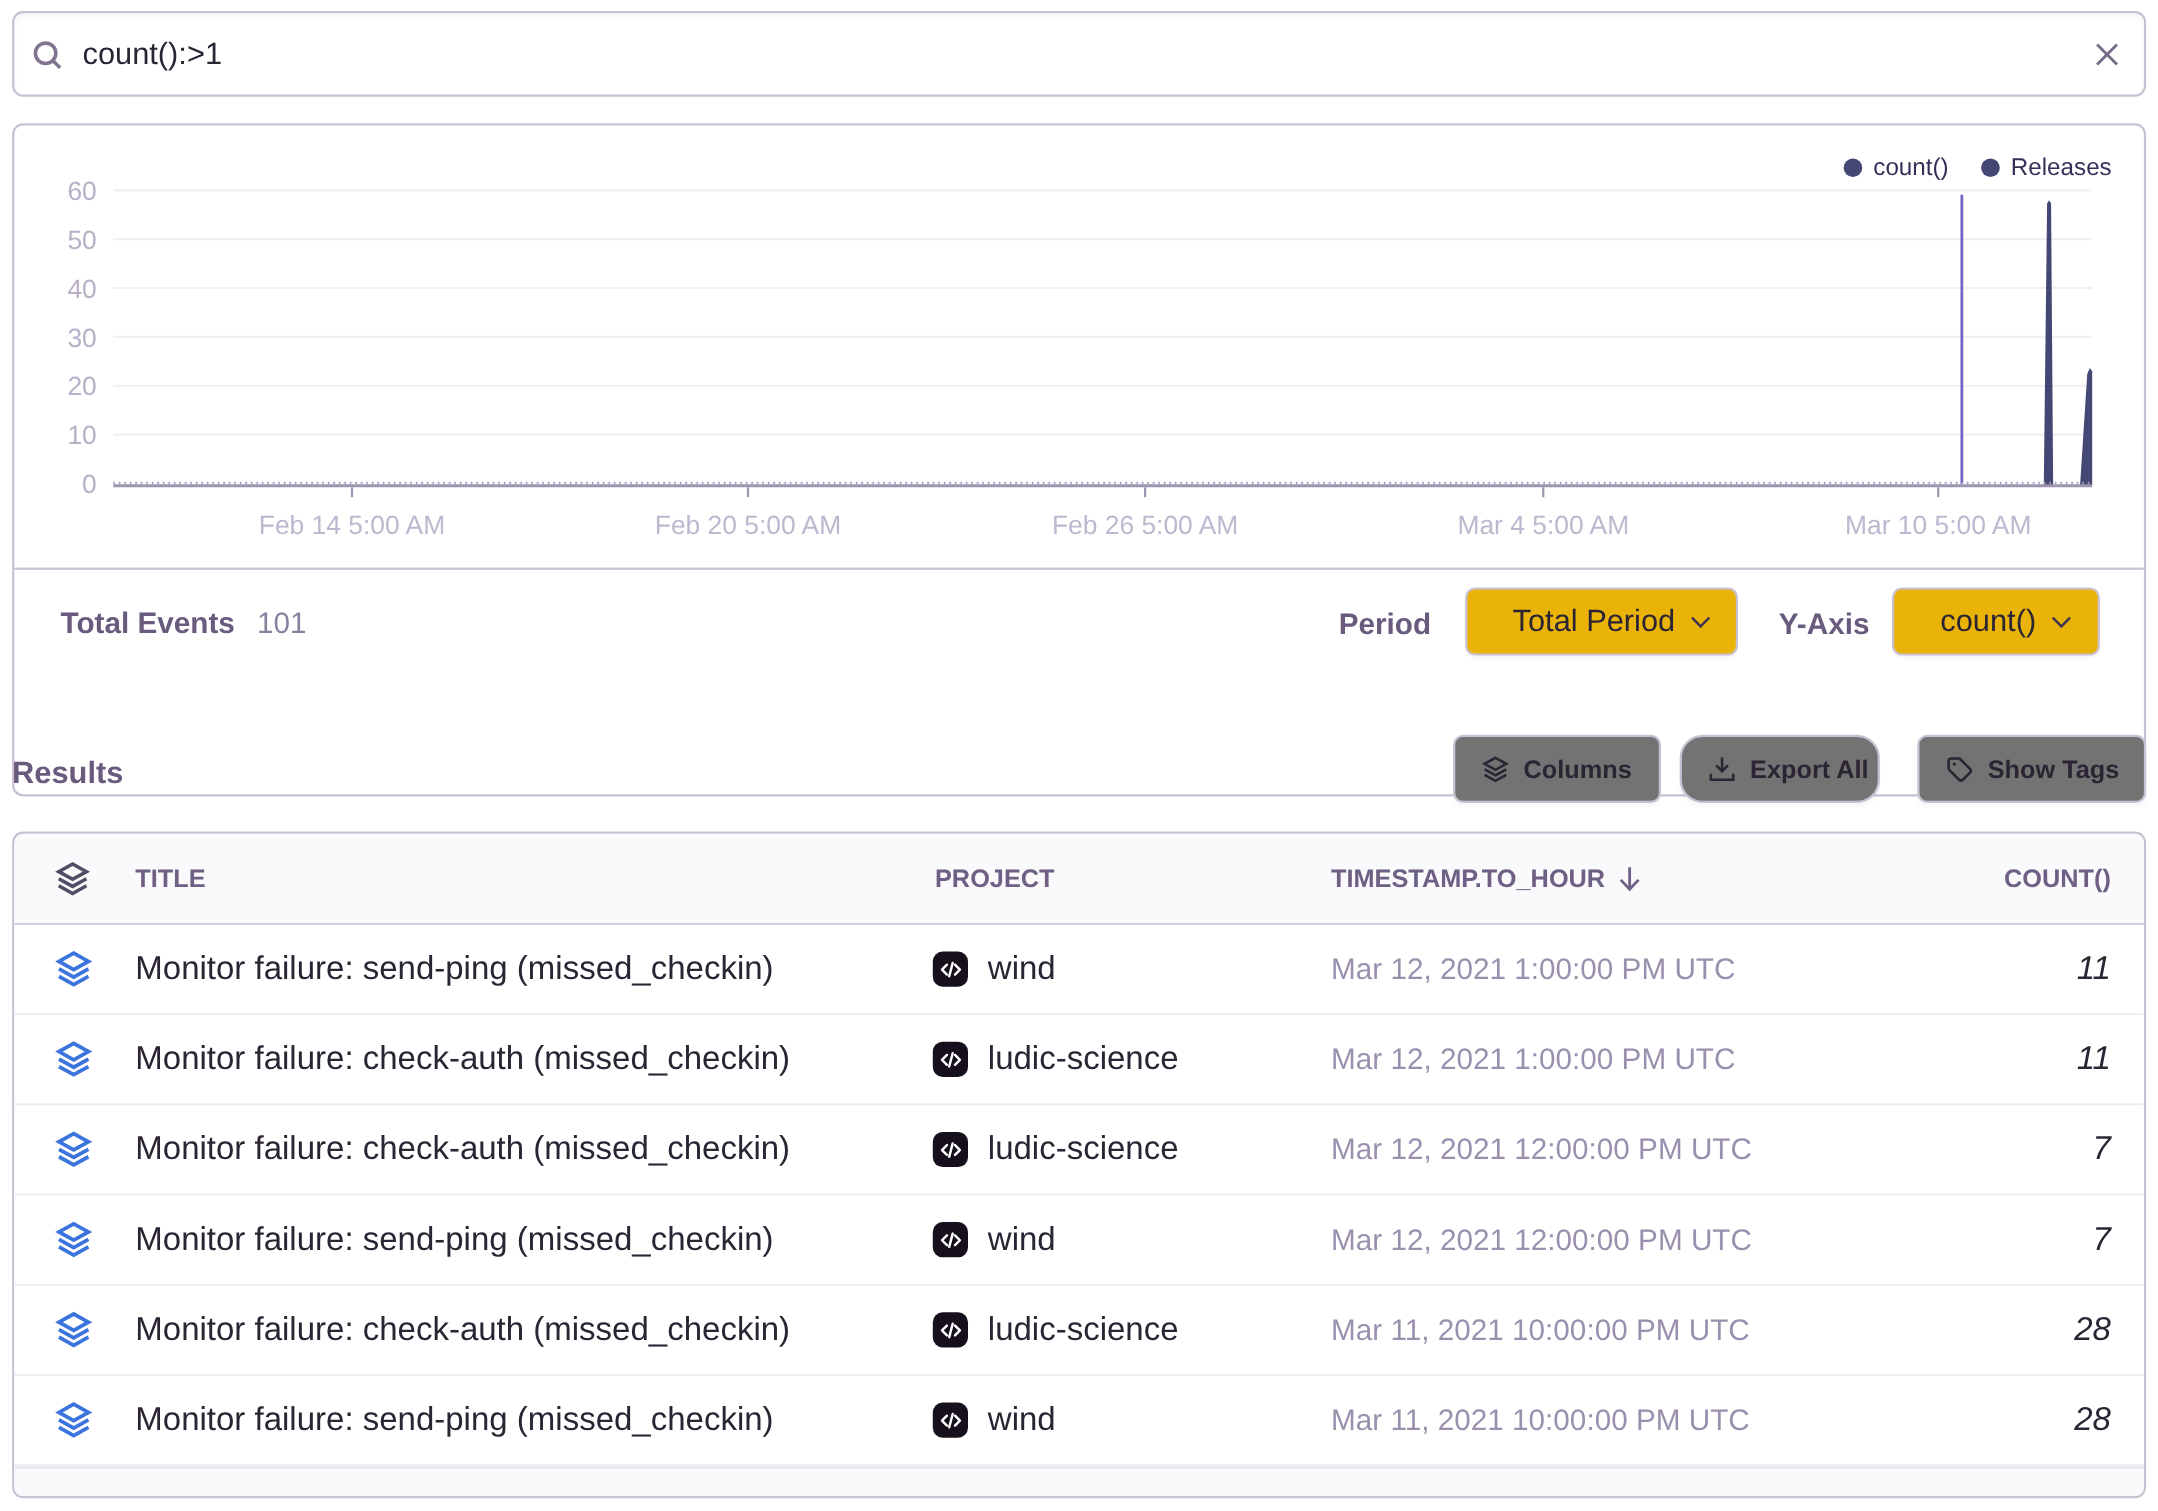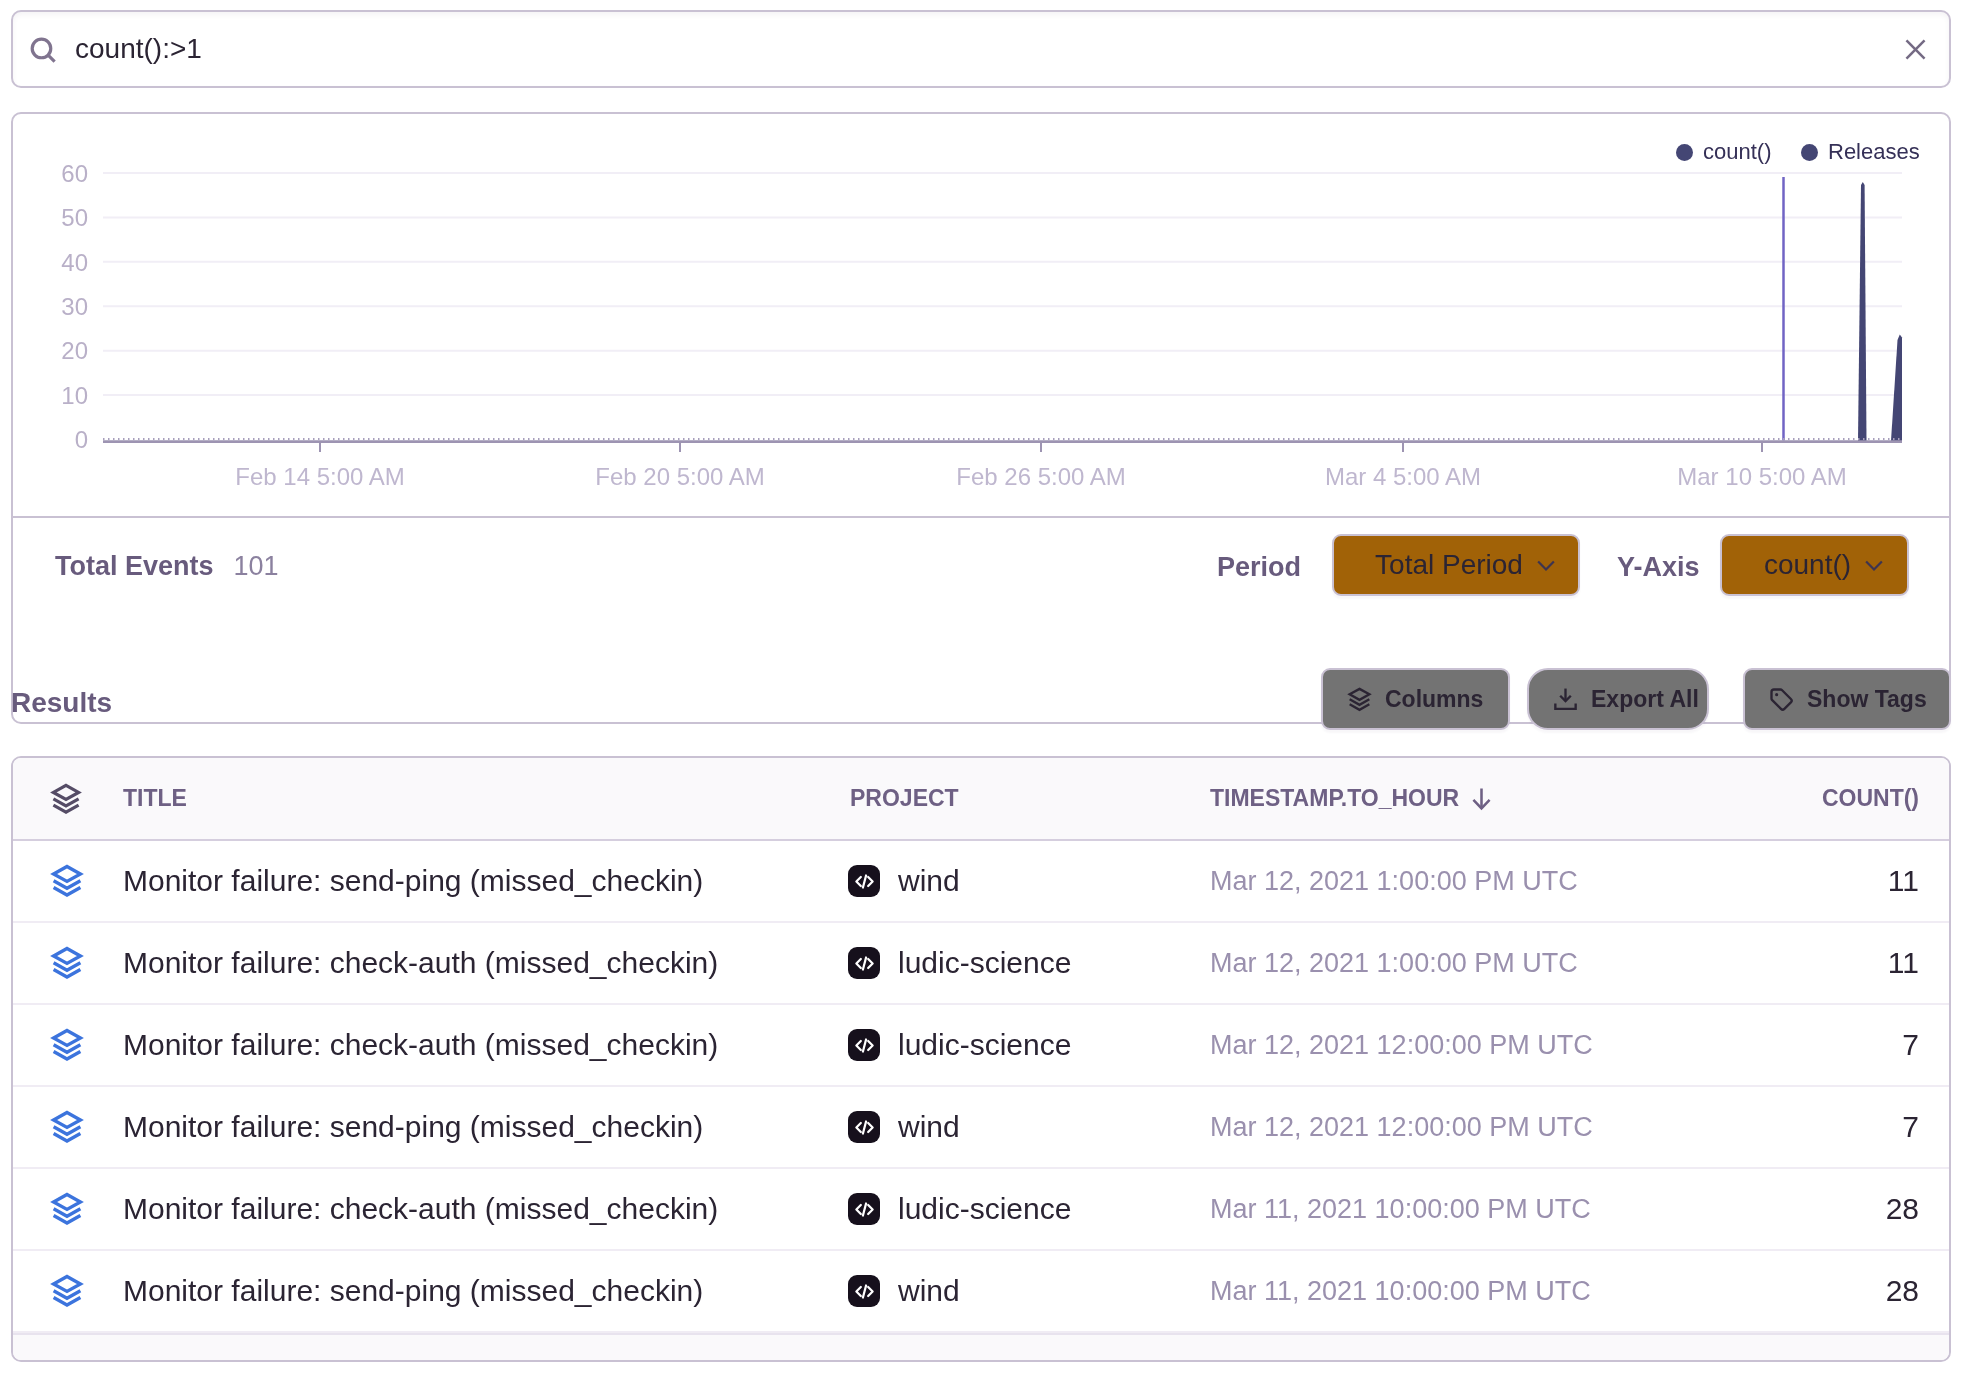--- a/index.html
+++ b/index.html
@@ -15,21 +15,21 @@
 
   
   #chart { top:112px; height:612px; }
   .legend { position:absolute; top:24px; height:28px; display:flex; align-items:center; font-size:22px; color:#353057; }
   .legend .dot { width:17px; height:17px; border-radius:50%; background:#444674; margin-right:10px; }
 
   #footerrow { position:absolute; left:0; right:0; top:402px; height:94px; border-top:2px solid #c9c1d3; }
   .te { position:absolute; left:42px; top:33px; font-size:27px; font-weight:bold; color:#685b7d; }
   .te span { font-weight:normal; color:#8b819f; margin-left:20px; }
   .lbl { position:absolute; top:34px; font-size:27px; font-weight:bold; color:#685b7d; }
-  .select { position:absolute; top:16px; height:62px; background:#a16207; border:2px solid #c9c1d3;
+  .select { position:absolute; top:16px; height:62px; background:#eab308; border:2px solid #c9c1d3;
     border-radius:9px; display:flex; align-items:center; justify-content:center;
     font-size:28px; color:#2b2433; box-shadow:0 3px 2px rgba(70,52,110,0.04);padding-left:18px; }
   .select svg { margin-left:14px; }
 
   
   #results-title { position:absolute; left:11px; top:687px; font-size:28px; font-weight:bold; color:#685b7d; }
   .btn { position:absolute; top:668px; height:62px; background:#737373; border:2px solid #c9c1d3;
     border-radius:9px; display:flex; align-items:center; font-size:23px; font-weight:bold;
     color:#2b2433; padding:0 0 0 24px; white-space:nowrap; box-shadow:0 3px 2px rgba(70,52,110,0.04); }
   .btn svg { margin-right:13px; }
@@ -41,21 +41,21 @@
   #thead .c, .row .c { position:absolute; top:0; bottom:0; display:flex; align-items:center; }
   .row { position:relative; height:82px; border-bottom:2px solid #f0ecf4; background:#fff;text-align:center; }
   .c1 { left:37px; }
   .c2 { left:110px; }
   .c3 { left:835px; }
   .c4 { left:1197px; }
   .c5 { right:30px; justify-content:flex-end; }
   .row .c2 { font-size:30px; color:#2b2433; }
   .row .c3 { font-size:30px; color:#2b2433; }
   .row .c4 { font-size:27px; color:#9a90ae; }
-  .row .c5 { font-size:30px; color:#2b2433; font-weight:500;}
+  .row .c5 { font-size:30px; color:#2b2433; font-weight:500;font-style:italic;}
   .badge { width:32px; height:32px; border-radius:9px; background:#16101c; display:flex;
     align-items:center; justify-content:center; margin-right:18px; }
   #tfoot { position:absolute; left:0; right:0; bottom:0; height:27px; background:#faf9fb;
     border-top:2px solid #e8e3ee; }
 </style>
 </head>
 <body>
 
 <div class="panel" id="search">
   <svg class="abs" style="left:17px;top:25px" width="27" height="27" viewBox="0 0 16 16" fill="none" stroke="#80748f" stroke-width="1.9">

